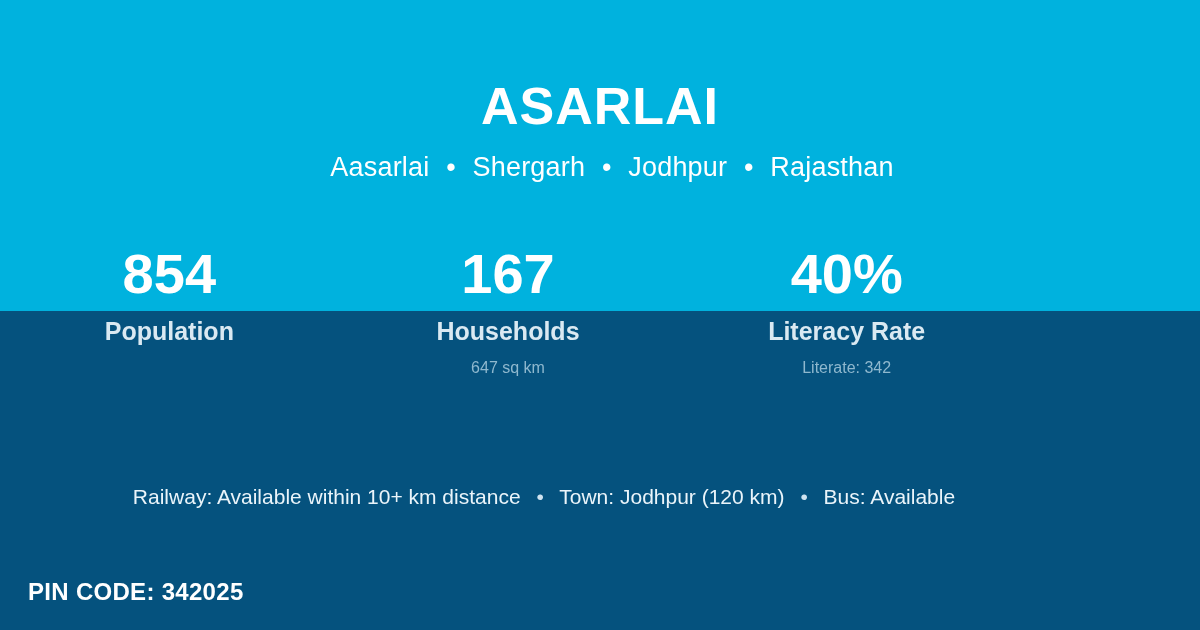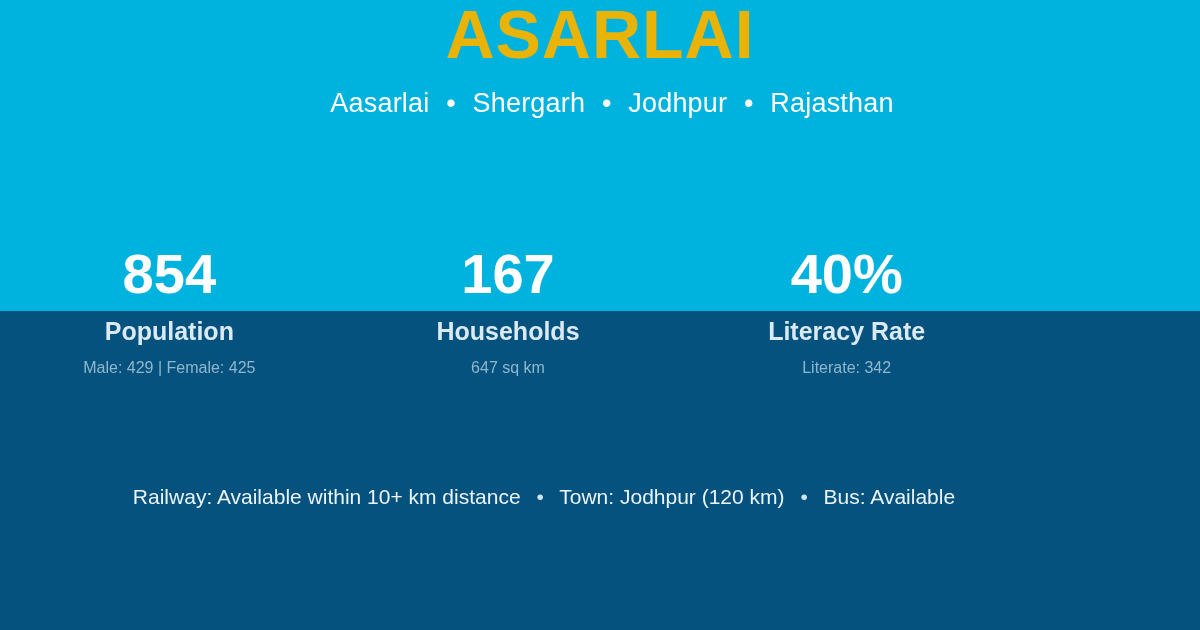--- a/index.html
+++ b/index.html
@@ -34,23 +34,24 @@
 
   
   .header {
     position: absolute;
     left: 0; top: 0;
     width: 1200px;
     text-align: center;
     z-index: 3;
   }
   .village-title {
-    font-size: 68px;
+    margin-top: 80px;
+    font-size: 52px;
     font-weight: bold;
-    color: #eab308;
+    color: #ffffff;
     letter-spacing: 1px;
     line-height: 1.0;
     white-space: nowrap;
   }
   .village-subtitle {
     margin-top: 20px;
     font-size: 27px;
     font-weight: normal;
     color: #ffffff;
     letter-spacing: 0.2px;
@@ -158,21 +159,20 @@
     <span class="sep-dot">•</span>
     <span>Rajasthan</span>
   </div>
 </div>
 
 <div class="stats-row">
 
   <div class="stat-col">
     <div class="stat-value">854</div>
     <div class="stat-label">Population</div>
-    <div class="stat-sub">Male: 429 | Female: 425</div>
   </div>
 
   <div class="stat-col">
     <div class="stat-value">167</div>
     <div class="stat-label">Households</div>
     <div class="stat-sub">647 sq km</div>
   </div>
 
   <div class="stat-col">
     <div class="stat-value">40%</div>
@@ -184,13 +184,14 @@
 
 <div class="infra-line">
   <span>Railway: Available within 10+ km distance</span>
   <span class="infra-sep">•</span>
   <span>Town: Jodhpur (120 km)</span>
   <span class="infra-sep">•</span>
   <span>Bus: Available</span>
 </div>
 
 <div class="footer">
+  <div class="pin-code">PIN CODE: 342025</div>
 </div>
 
 </body></html>

